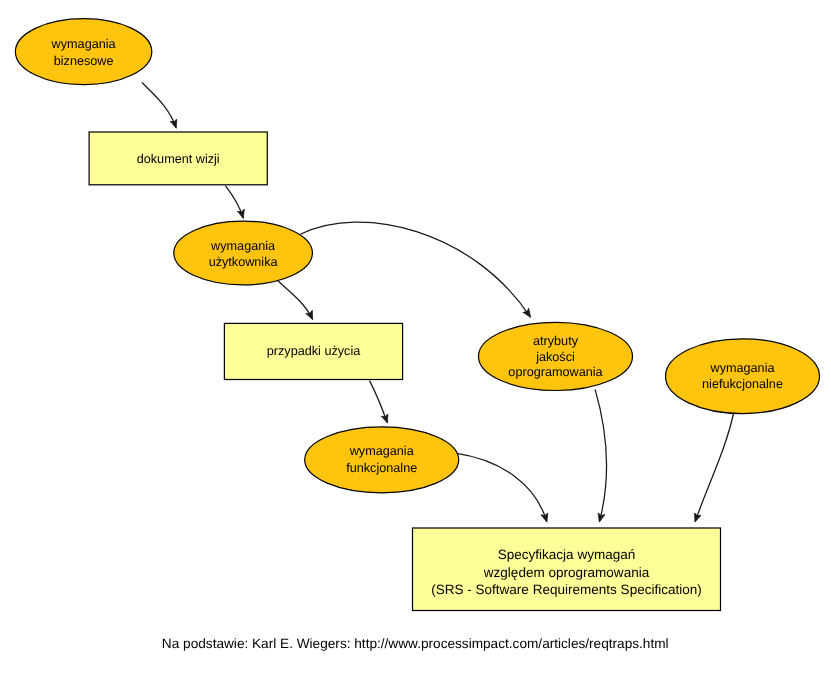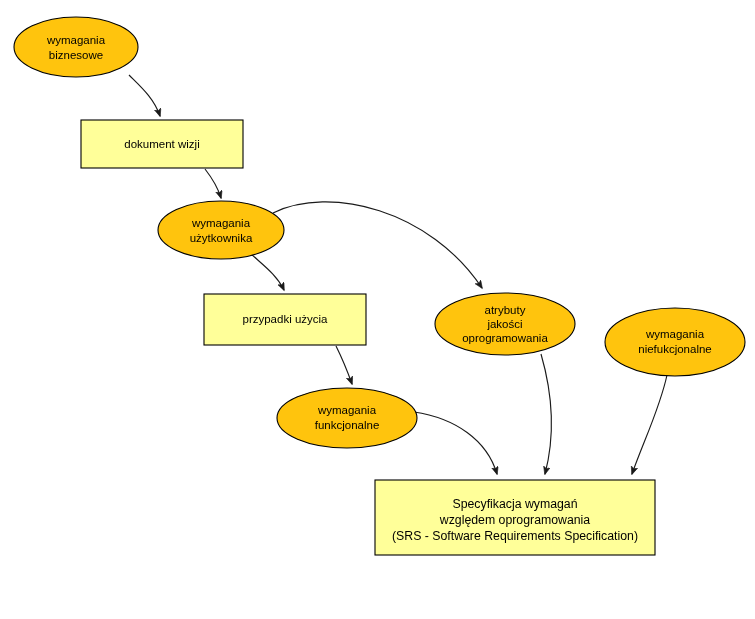--- a/index.html
+++ b/index.html
@@ -133,14 +133,15 @@
       <g>
         <rect class="node-shape" x="375" y="480" width="280" height="75" fill="#ffff99"></rect>
         <text class="node-label srs" x="515" y="505">Specyfikacja wymagań</text>
         <text class="node-label srs" x="515" y="521">względem oprogramowania</text>
         <text class="node-label srs" x="515" y="537">(SRS - Software Requirements Specification)</text>
       </g>
 
     </g>
   </svg>
 
+  <div class="caption-text">Na podstawie: Karl E. Wiegers: http://www.processimpact.com/articles/reqtraps.html</div>
 
 </div>
 
 </body></html>

